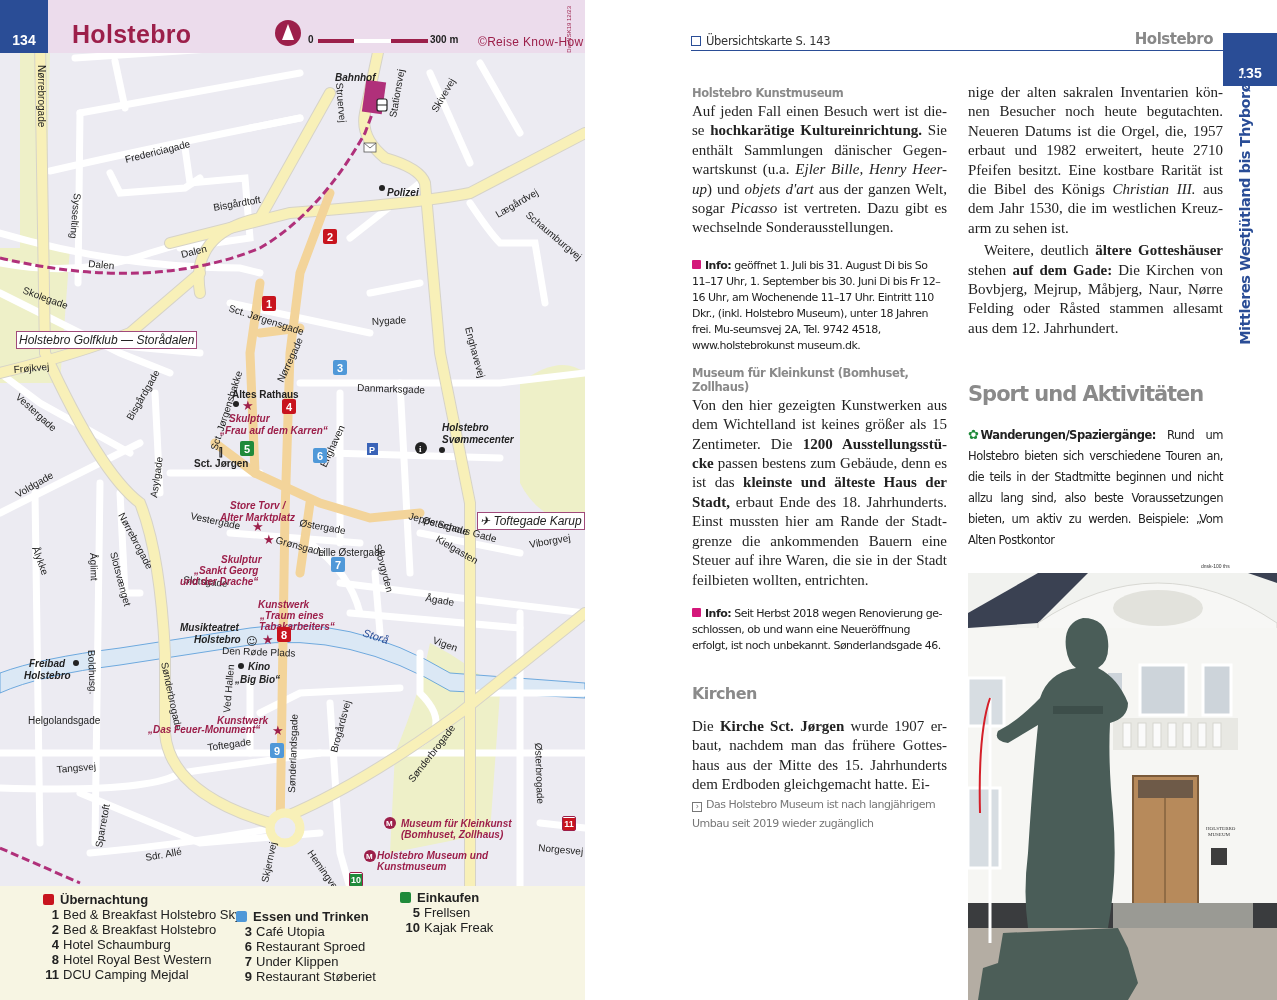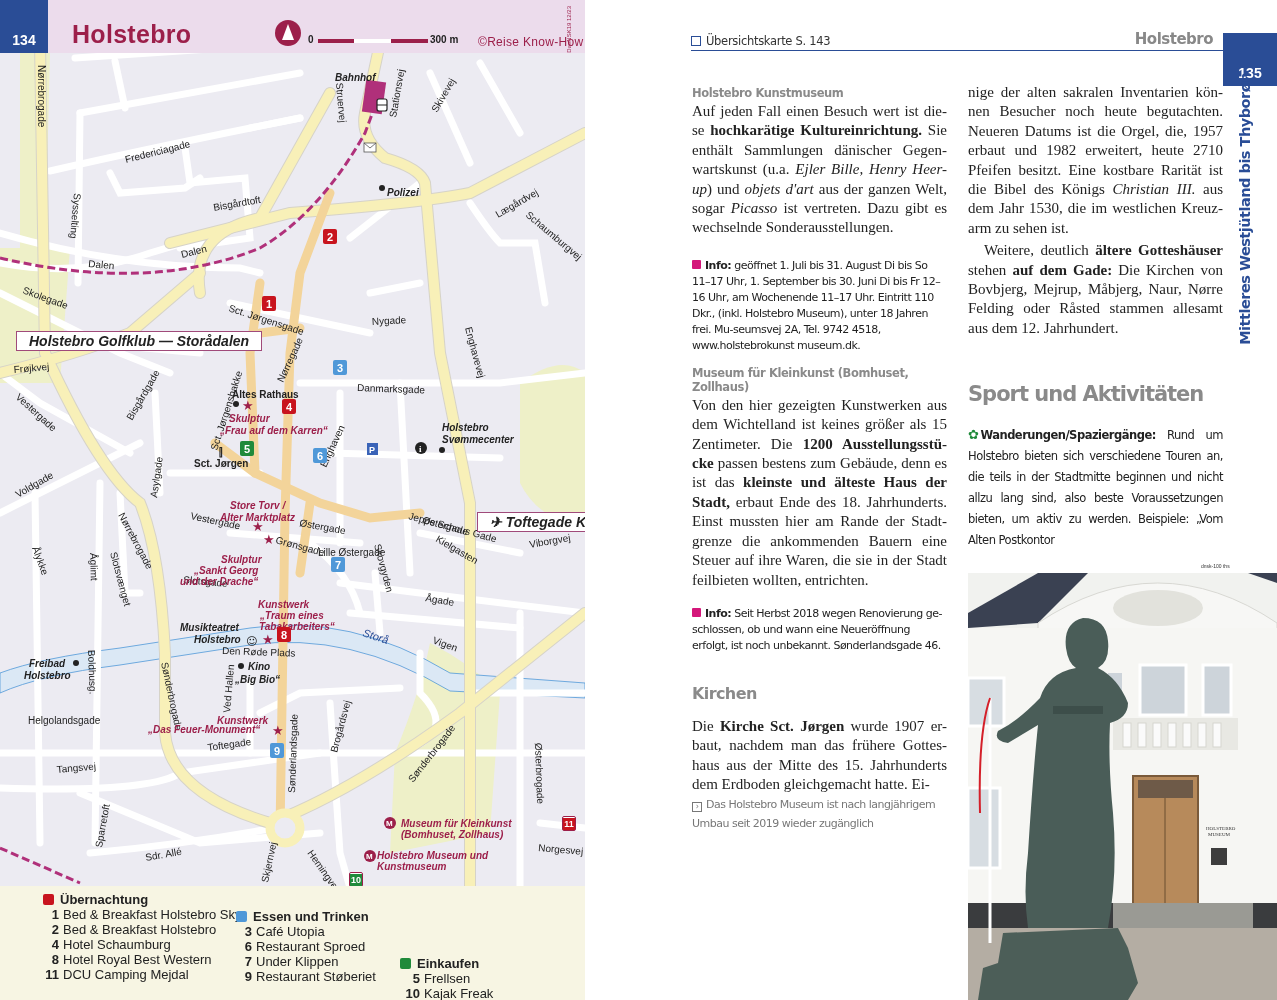--- a/index.html
+++ b/index.html
@@ -28,21 +28,21 @@
 
   .marker { position: absolute; width: 14px; height: 15px; border-radius: 2px; color: #fff; font-size: 11px; font-weight: bold;
     display: flex; align-items: center; justify-content: center; font-family: "Liberation Sans", sans-serif; }
   .m-red { background: #c8141e; }
   .m-blue { background: #4f98d8; }
   .m-green { background: #1f8a3a; }
   .m-outline { background: #fff; border: 1px solid #9c1f4a; }
   .m-outline span { display: block; width: 12px; height: 12px; background: #c8141e; color: #fff; font-size: 9px; text-align: center; line-height: 12px; }
   .m-outline.green span { background: #1f8a3a; }
 
-  .callout { position: absolute; background: #fff; border: 1px solid #a04a7a; font-size: 14px; font-weight: bold; font-style: italic; color: #222; padding: 1px 12px; white-space: nowrap; }
+  .callout { position: absolute; background: #fff; border: 1px solid #a04a7a; font-size: 12px; font-weight: normal; font-style: italic; color: #222; padding: 1px 2px; white-space: nowrap; }
 
   #legend { position: absolute; left: 0; top: 886px; width: 585px; height: 114px; background: #f7f5e3; }
   .leg-col { position: absolute; font-family: "Liberation Sans", sans-serif; font-size: 13px; color: #222; line-height: 15px; }
   .leg-head { font-weight: bold; display: flex; align-items: center; gap: 6px; }
   .leg-sq { display: inline-block; width: 11px; height: 11px; border-radius: 2px; }
   .leg-item { white-space: nowrap; }
   .leg-num { display: inline-block; min-width: 16px; text-align: right; font-weight: bold; margin-right: 4px; }
 
   
   #right-page { position: absolute; left: 585px; top: 0; width: 692px; height: 1000px; background: #fff; }
@@ -346,21 +346,21 @@
   <div class="leg-col" style="left:236px;top:909px;">
     <div class="leg-head">
         <span class="leg-sq" style="background:#4f98d8"></span>
         <span>Essen und Trinken</span>
       </div>
     <div class="leg-item"><span class="leg-num">3</span><span>Café Utopia</span></div>
     <div class="leg-item"><span class="leg-num">6</span><span>Restaurant Sproed</span></div>
     <div class="leg-item"><span class="leg-num">7</span><span>Under Klippen</span></div>
     <div class="leg-item"><span class="leg-num">9</span><span>Restaurant Støberiet</span></div>
   </div>
-  <div class="leg-col" style="left:400px;top:956px;">
+  <div class="leg-col" style="left:400px;top:890px;">
     <div class="leg-head">
         <span class="leg-sq" style="background:#1f8a3a"></span>
         <span>Einkaufen</span>
       </div>
     <div class="leg-item"><span class="leg-num" style="min-width:20px">5</span><span>Frellsen</span></div>
     <div class="leg-item"><span class="leg-num" style="min-width:20px">10</span><span>Kajak Freak</span></div>
   </div>
 </div>
 
 <div id="right-page">

